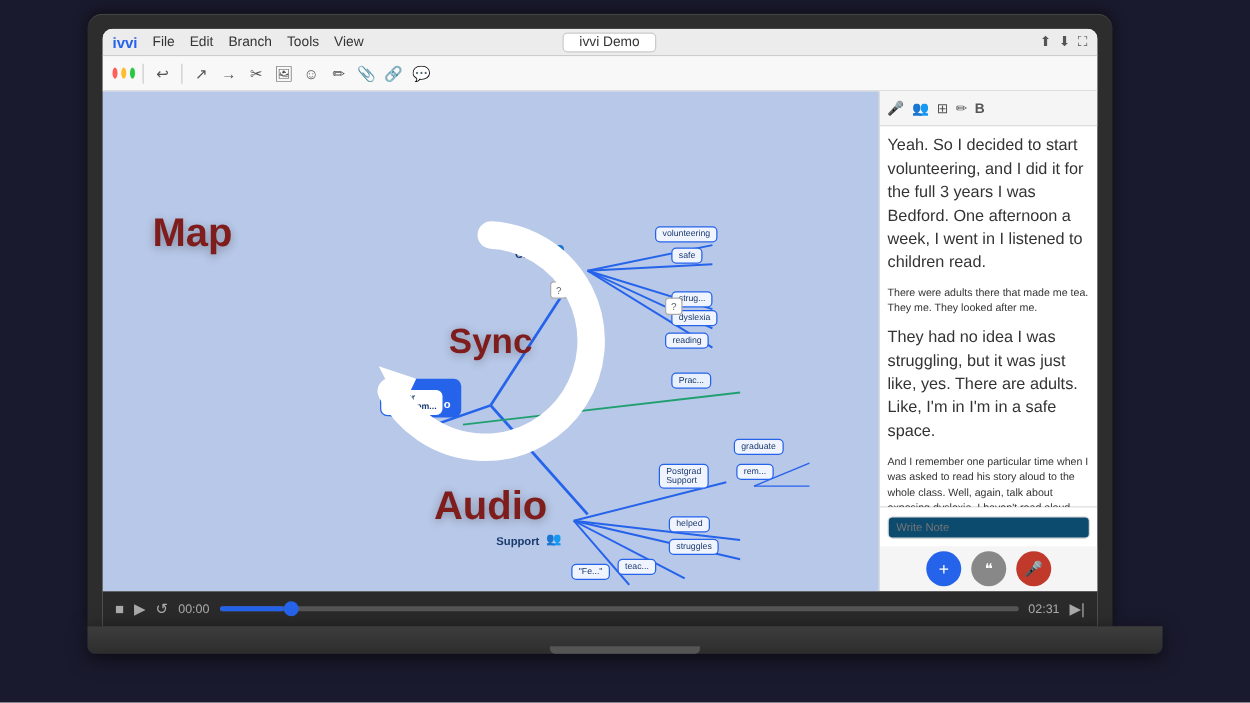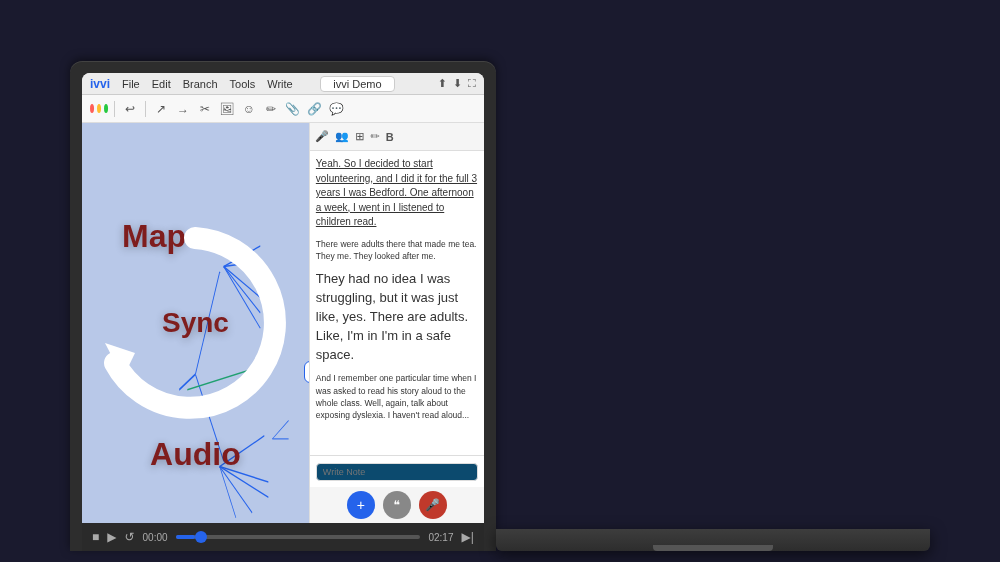--- a/index.html
+++ b/index.html
@@ -12,22 +12,22 @@
       justify-content: center;
       font-family: -apple-system, BlinkMacSystemFont, 'Segoe UI', sans-serif;
       overflow: hidden;
     }
 
     .laptop-outer {
       width: 860px;
       height: 540px;
       position: relative;
       display: flex;
-      flex-direction: row;
-      align-items: flex-end;
+      flex-direction: column;
+      align-items: flex-start;
     }
 
     .laptop-lid {
       width: 820px;
       height: 490px;
       background: #2d2d2d;
       border-radius: 12px 12px 0 0;
       padding: 12px 12px 0 12px;
       box-shadow: 0 -2px 10px rgba(0,0,0,0.5), inset 0 1px 0 rgba(255,255,255,0.1);
       position: relative;
@@ -387,21 +387,21 @@
     <div class="screen-bezel">
       <div class="screen-content">
 
         <div class="menu-bar">
           <span class="menu-bar-logo">ivvi</span>
           <div class="menu-bar-items">
             <span>File</span>
             <span>Edit</span>
             <span>Branch</span>
             <span>Tools</span>
-            <span>Write</span>
+            <span>View</span>
           </div>
           <div class="menu-bar-title">ivvi Demo</div>
           <div style="margin-left:auto; display:flex; gap:6px; align-items:center;">
             <span style="font-size:11px; color:#555;">⬆</span>
             <span style="font-size:11px; color:#555;">⬇</span>
             <span style="font-size:11px; color:#555;">⛶</span>
           </div>
         </div>
 
         <div class="toolbar">
@@ -503,21 +503,21 @@
 
           <div class="text-panel">
             <div class="text-toolbar">
               <span class="text-toolbar-icon">🎤</span>
               <span class="text-toolbar-icon">👥</span>
               <span class="text-toolbar-icon">⊞</span>
               <span class="text-toolbar-icon">✏</span>
               <span class="text-toolbar-icon" style="font-weight:700;">B</span>
             </div>
             <div class="text-content">
-              <div class="text-paragraph" style="font-size:10px; line-height:1.45; color:#333;text-decoration:underline;">Yeah. So I decided to start volunteering, and I did it for the full 3 years I was Bedford. One afternoon a week, I went in I listened to children read.</div>
+              <div class="text-paragraph" style="font-size:13px; line-height:1.45; color:#333;">Yeah. So I decided to start volunteering, and I did it for the full 3 years I was Bedford. One afternoon a week, I went in I listened to children read.</div>
               <div class="text-paragraph" style="font-size:8.5px; line-height:1.45; color:#333;">There were adults there that made me tea. They me. They looked after me.</div>
               <div class="text-paragraph" style="font-size:13px; line-height:1.45; color:#333;">They had no idea I was struggling, but it was just like, yes. There are adults. Like, I'm in I'm in a safe space.</div>
               <div class="text-paragraph" style="font-size:8.5px; line-height:1.45; color:#333;">And I remember one particular time when I was asked to read his story aloud to the whole class. Well, again, talk about exposing dyslexia. I haven't read aloud...</div>
             </div>
             <div class="text-note-area">
               <input class="note-input" type="text" placeholder="Write Note" style="">
             </div>
             <div class="text-actions">
               <div class="action-btn btn-blue">+</div>
               <div class="action-btn btn-gray" style="font-size:12px;">❝</div>
@@ -528,21 +528,21 @@
 
         <div class="bottom-bar">
           <span class="playback-icon">■</span>
           <span class="playback-icon">▶</span>
           <span class="playback-icon">↺</span>
           <span class="time-text">00:00</span>
           <div class="progress-bar-container">
             <div class="progress-fill" style="width:8%;"></div>
             <div class="progress-dot" style="left:8%;"></div>
           </div>
-          <span class="time-text">02:17</span>
+          <span class="time-text">02:31</span>
           <span class="playback-icon">▶|</span>
         </div>
 
       </div>
     </div>
   </div>
   <div class="laptop-base"></div>
 </div>
 
 </body></html>

